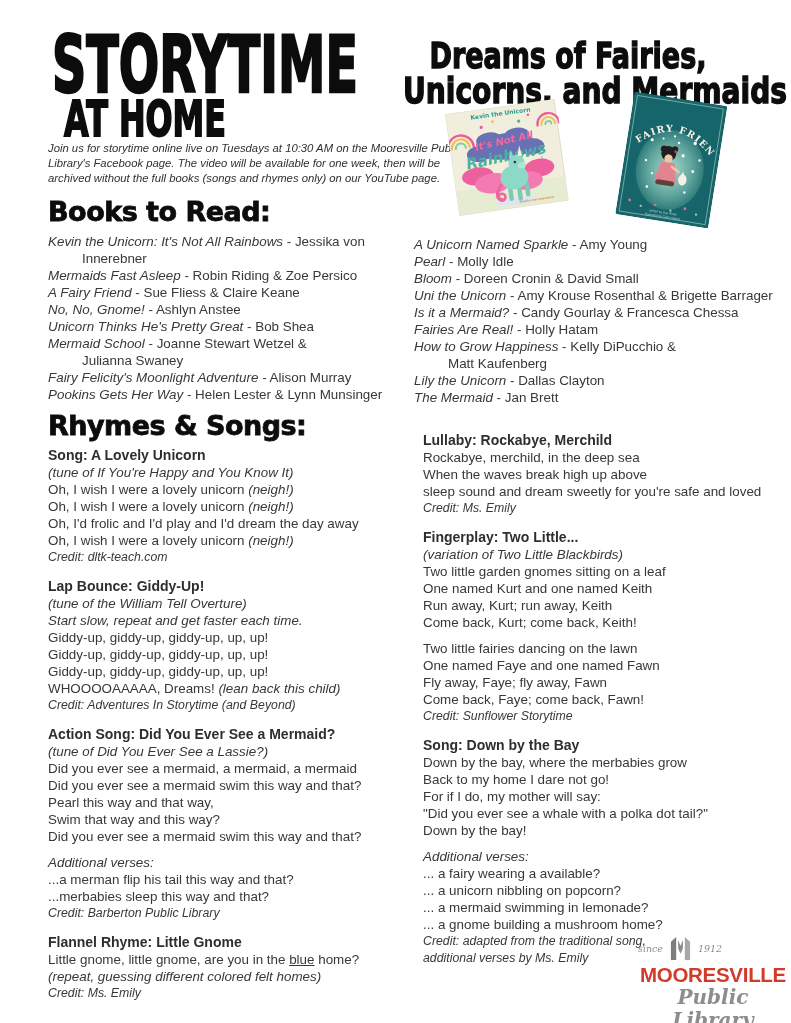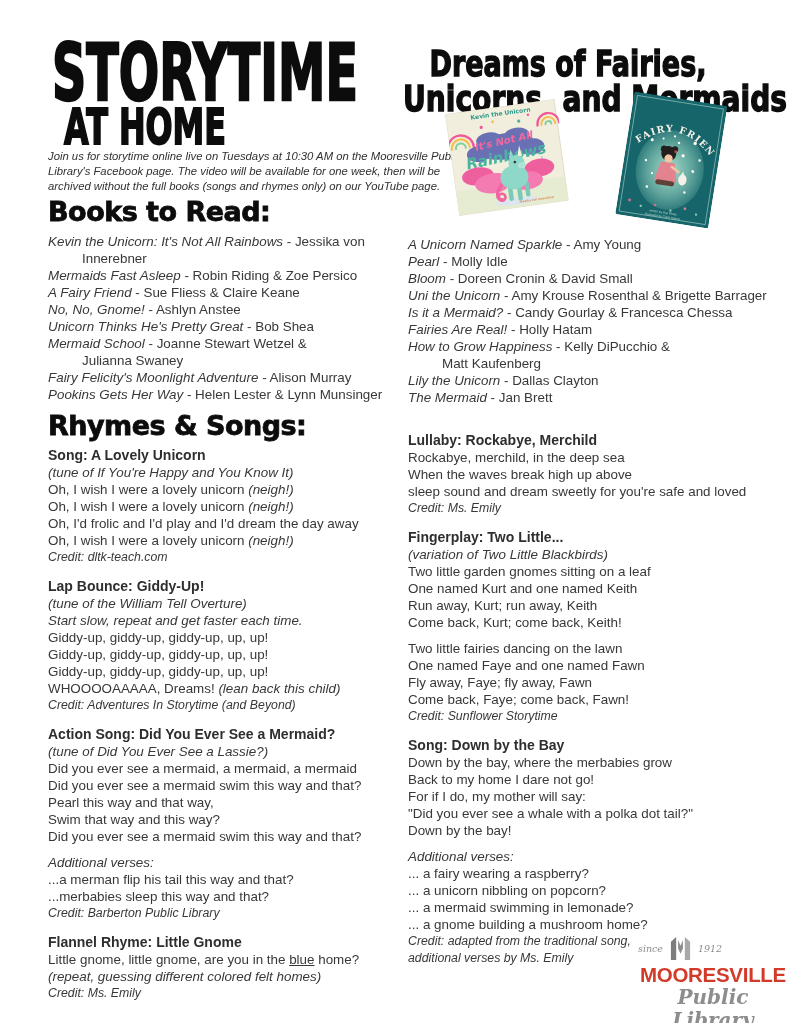--- a/index.html
+++ b/index.html
@@ -1,39 +1,39 @@
 <!DOCTYPE html>
 <html><head>
 <meta charset="utf-8">
 <style>
   html,body{margin:0;padding:0;background:#fff;}
   .page{position:relative;width:791px;height:1023px;background:#ffffff;overflow:hidden;
         font-family:"Liberation Sans",sans-serif;color:#383838;}
 
   
-  .header{position:absolute;left:0;top:12px;width:791px;height:196px;}
+  .header{position:absolute;left:0;top:4px;width:791px;height:196px;}
   .title-svg{position:absolute;left:50px;top:14px;}
   .theme-svg{position:absolute;left:396px;top:24px;}
   .display-text{font-family:"DejaVu Sans",sans-serif;font-weight:bold;fill:#0c0c0c;stroke:#0c0c0c;}
   .intro{position:absolute;left:48px;top:137px;font-style:italic;font-size:11.3px;
          line-height:14.8px;color:#303030;white-space:nowrap;}
 
   
   .cover1{position:absolute;left:452px;top:106px;transform:rotate(-8deg);}
   .cover2{position:absolute;left:624px;top:98px;transform:rotate(9deg);}
 
   
   .content{position:absolute;left:48px;top:196px;width:740px;}
   .columns{display:flex;align-items:flex-start;}
   .col-left{width:358px;flex:none;}
-  .col-right{width:378px;flex:none;margin-left:2px;}
+  .col-right{width:378px;flex:none;margin-left:8px;}
   h2.marker{font-family:"DejaVu Sans",sans-serif;font-weight:bold;font-size:27px;color:#0c0c0c;
             -webkit-text-stroke:0.8px #0c0c0c;letter-spacing:-0.5px;margin:0 0 5px 0;line-height:32px;}
   .books-right{padding-top:40px;}
-  .rhymes{margin-top:4px;}
+  .rhymes{margin-top:4px;gap:9px;}
   .rhymes-right{padding-top:18px;}
 
   .book-item{font-size:13.4px;line-height:17px;white-space:nowrap;}
   .book-cont{padding-left:34px;}
   .bt{font-style:italic;}
 
   .song{margin-top:12px;}
   .song:first-child{margin-top:4px;}
   .song-heading{font-weight:bold;font-size:14px;line-height:17px;color:#2e2e2e;}
   .song-line{font-size:13.4px;line-height:17px;white-space:nowrap;}
@@ -293,21 +293,21 @@
               <div class="song-line credit"><span>Credit: Sunflower Storytime</span></div>
             </div>
             <div class="song">
               <div class="song-heading">Song: Down by the Bay</div>
               <div class="song-line"><span>Down by the bay, where the merbabies grow</span></div>
               <div class="song-line"><span>Back to my home I dare not go!</span></div>
               <div class="song-line"><span>For if I do, my mother will say:</span></div>
               <div class="song-line"><span>"Did you ever see a whale with a polka dot tail?"</span></div>
               <div class="song-line"><span>Down by the bay!</span></div>
               <div class="song-line gap"><span class="it">Additional verses:</span></div>
-              <div class="song-line"><span>... a fairy wearing a raspberry?</span></div>
+              <div class="song-line"><span>... a fairy wearing a available?</span></div>
               <div class="song-line"><span>... a unicorn nibbling on popcorn?</span></div>
               <div class="song-line"><span>... a mermaid swimming in lemonade?</span></div>
               <div class="song-line"><span>... a gnome building a mushroom home?</span></div>
               <div class="song-line credit"><span>Credit: adapted from the traditional song,</span></div>
               <div class="song-line credit"><span>additional verses by Ms. Emily</span></div>
             </div>
           </div>
       </div>
     </div>
   </div>

